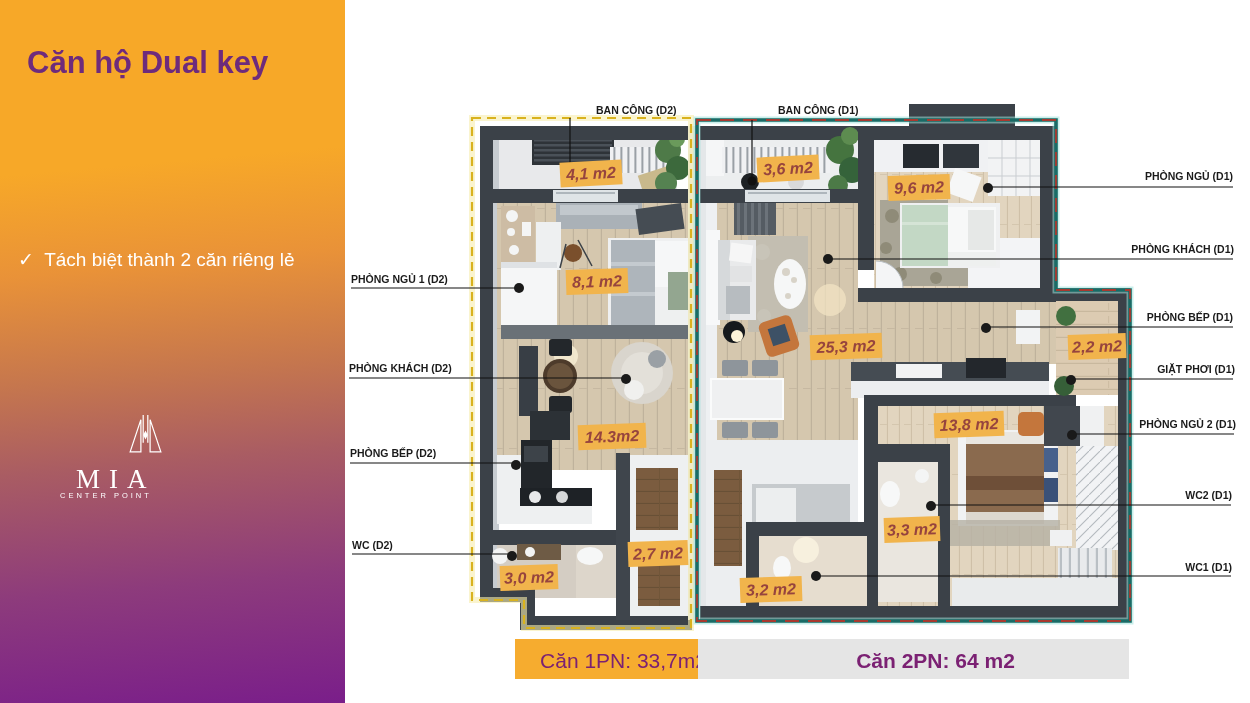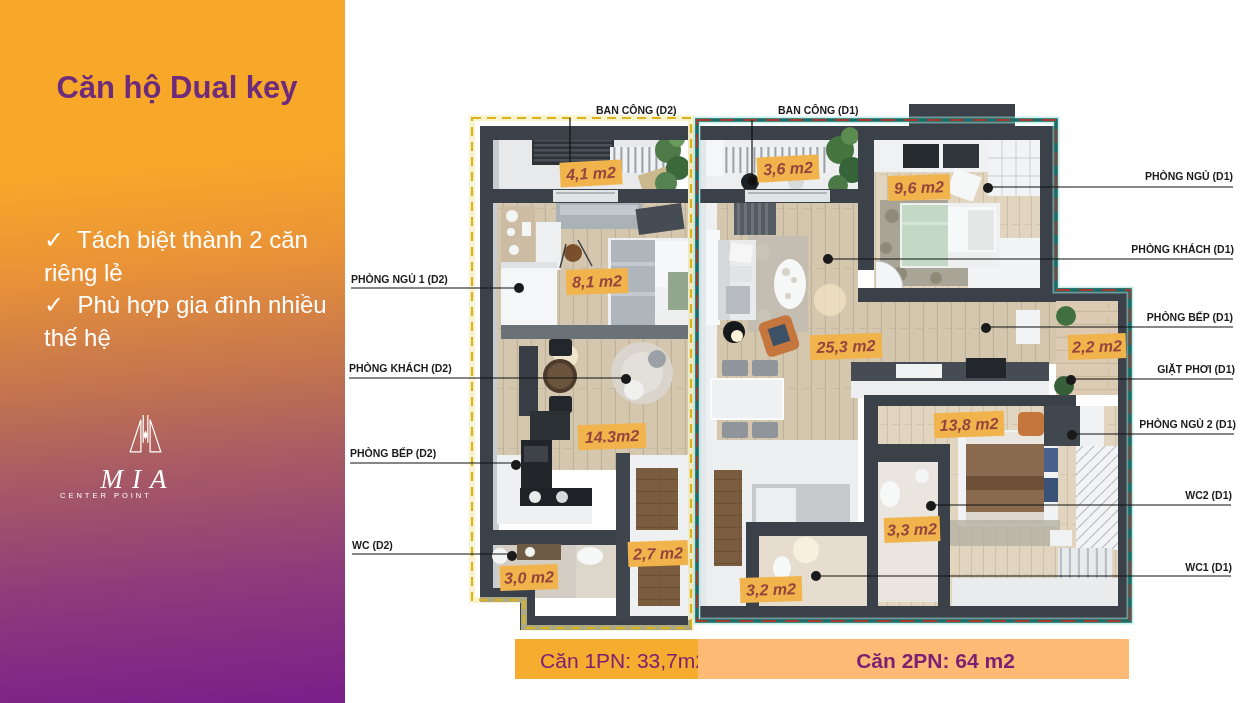--- a/index.html
+++ b/index.html
@@ -6,43 +6,42 @@
 *{font-family:"Liberation Sans",sans-serif;box-sizing:border-box}
 #page{position:relative;width:1250px;height:703px;overflow:hidden;background:#fff}
 .abs{position:absolute}
 </style>
 </head>
 <body>
 <div id="page">
 
 <div class="abs" style="left:0;top:0;width:345px;height:703px;background:linear-gradient(175deg,#f7a828 0%,#f7a828 24%,#e99238 38%,#c5764e 53%,#a95c63 65%,#8d3b7c 82%,#7a1e8a 100%);"></div>
 
-<div class="abs" style="left:27px;top:70px;width:300px;font-size:31px;font-weight:bold;color:#6e2b7c;text-align:center;">Căn hộ Dual key</div>
-
-
-<div class="abs" style="left:18px;top:224px;width:320px;color:#fff;font-size:24px;line-height:32.5px;margin-left:26px;">
+<div class="abs" style="left:27px;top:45px;width:300px;font-size:31px;font-weight:bold;color:#6e2b7c;">Căn hộ Dual key</div>
+
+
+<div class="abs" style="left:18px;top:244px;width:320px;color:#fff;font-size:19px;line-height:32.5px;">
 
 <div>✓&nbsp; Tách biệt thành 2 căn riêng lẻ</div>
 
 
-<div>✓&nbsp; Phù hợp gia đình nhiều thế hệ</div>
 
 </div>
 
 <svg class="abs" style="left:124px;top:406px" width="43" height="58" viewBox="0 0 56 60">
 <g stroke="#ffffff" fill="none" stroke-width="1.6">
 <path d="M8 52 L22 10 L22 52 Z"></path>
 <path d="M48 52 L34 10 L34 52 Z"></path>
 <path d="M25 4 L25 40"></path>
 <path d="M31 4 L31 40"></path>
 </g>
 <path d="M28 24 L31 30 L28 36 L25 30 Z" fill="#ffffff"></path>
 </svg>
 
-<div class="abs" style="left:52px;top:464px;width:172px;text-align:center;color:#fff;font-family:'Liberation Serif',serif;font-size:27px;letter-spacing:9px;font-style:italic;">MIA</div>
+<div class="abs" style="left:76px;top:464px;width:172px;color:#fff;font-family:'Liberation Serif',serif;font-size:27px;letter-spacing:9px;">MIA</div>
 
 <div class="abs" style="left:60px;top:491px;width:172px;text-align:left;color:#fff;font-size:7.5px;letter-spacing:3px;">CENTER POINT</div>
 
 <svg class="abs" style="left:0;top:0" width="1250" height="703" viewBox="0 0 1250 703">
 <defs>
 <pattern id="woodv" width="14" height="60" patternUnits="userSpaceOnUse">
 <rect width="14" height="60" fill="#d5c7ae"></rect>
 <rect x="12.8" width="1.2" height="60" fill="#bfb29c"></rect>
 <rect x="5" y="28" width="7.8" height="1" fill="#c6b8a1"></rect>
 </pattern>
@@ -541,15 +540,15 @@
 <circle cx="931" cy="506" r="5"></circle>
 
 <text x="1232" y="571">WC1 (D1)</text>
 <line x1="816" y1="576" x2="1231" y2="576" stroke="#111" stroke-width="1.2"></line>
 <circle cx="816" cy="576" r="5"></circle>
 </g>
 </svg>
 
 <div class="abs" style="left:475px;top:639px;width:217px;height:40px;background:#f6ac2f;color:#7b2173;font-size:21px;font-weight:normal;text-align:center;line-height:44px;margin-left:40px;">Căn 1PN: 33,7m2</div>
 
-<div class="abs" style="left:698px;top:639px;width:431px;height:40px;background:#fdba74;color:#7b2173;font-size:21px;font-weight:bold;text-align:center;line-height:44px;padding-left:44px;">Căn 2PN: 64 m2</div>
+<div class="abs" style="left:698px;top:639px;width:431px;height:40px;background:#e5e5e5;color:#7b2173;font-size:21px;font-weight:bold;text-align:center;line-height:44px;padding-left:44px;">Căn 2PN: 64 m2</div>
 
 </div>
 
 </body></html>

